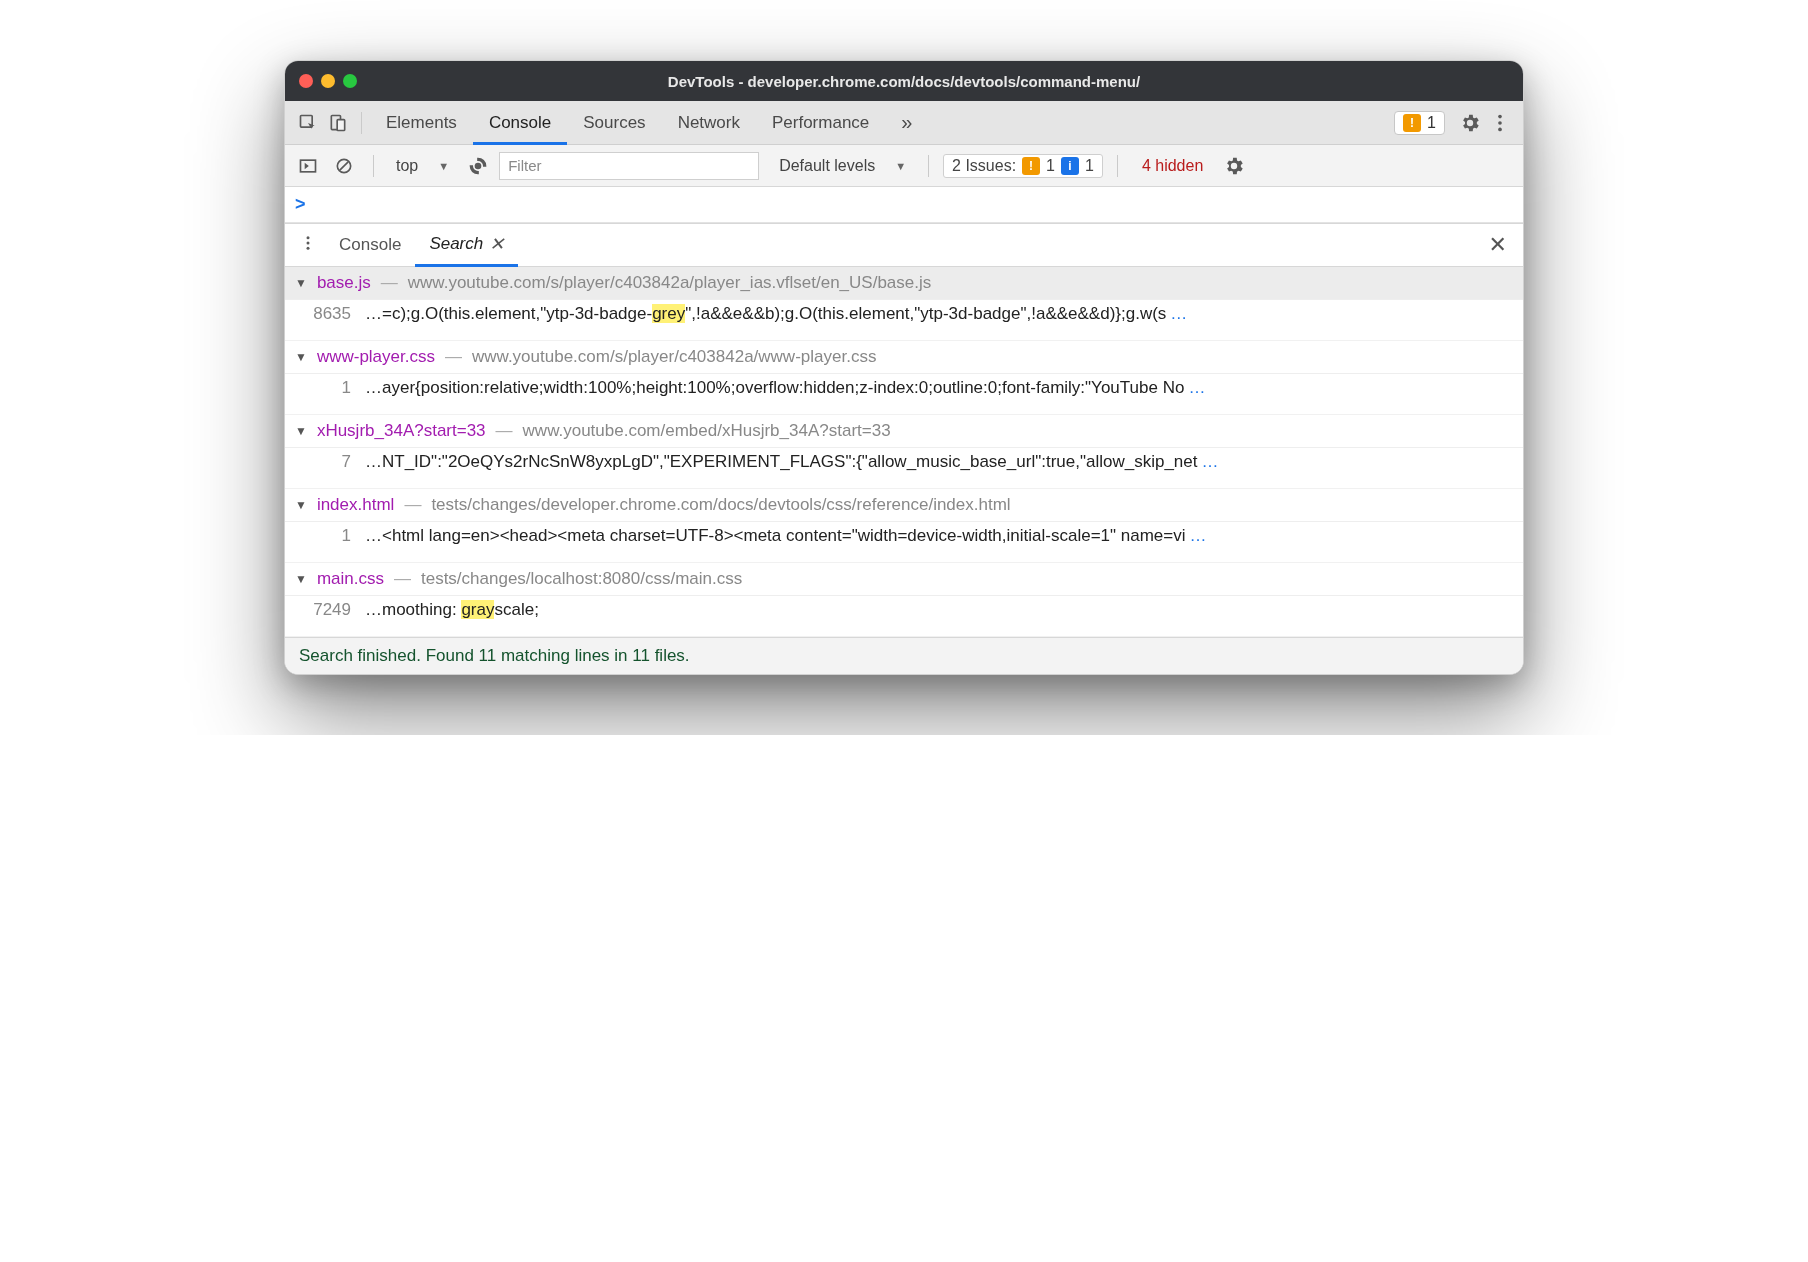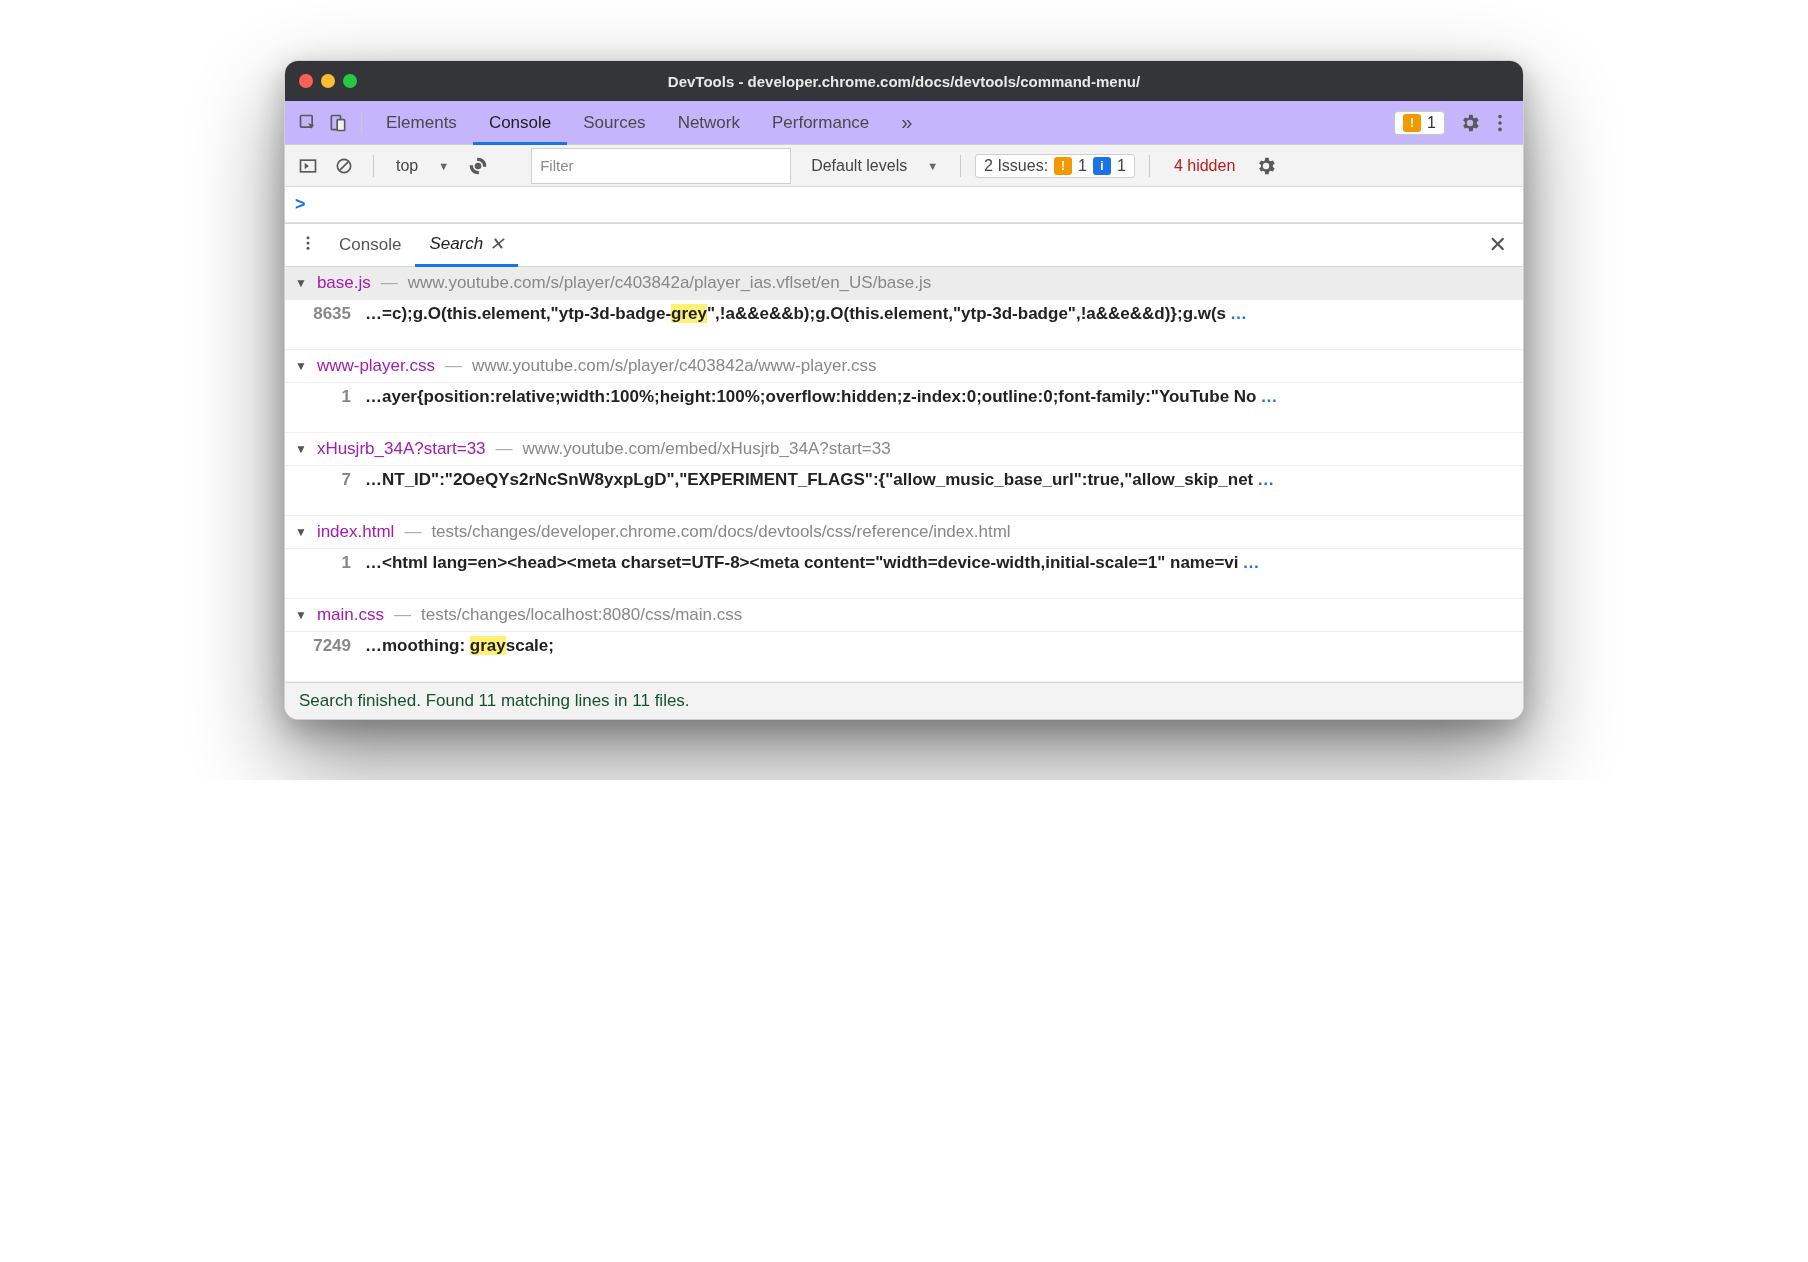--- a/index.html
+++ b/index.html
@@ -32,21 +32,21 @@
   .dot.red { background: #ff5f57; }
   .dot.yellow { background: #febc2e; }
   .dot.green { background: #28c840; }
   .title-text {
     position: absolute; left: 0; right: 0; text-align: center;
     color: #e8e8e8; font-size: 15px; font-weight: 600;
     pointer-events: none;
   }
 
   .main-toolbar {
-    background: #c4b5fd;
+    background: #e5e5e5;
     border-bottom: 1px solid #cfcfcf;
     display: flex; align-items: center;
     height: 44px; padding: 0 8px;
     color: #4a4a4a; font-size: 17px;
   }
   .iconbtn { width: 30px; height: 30px; display: flex; align-items: center; justify-content: center; color: #5a5a5a; border-radius: 4px; }
   .iconbtn svg { width: 20px; height: 20px; }
   .sep { width: 1px; height: 22px; background: #cacaca; margin: 0 8px; }
   .tabitem { padding: 0 16px; height: 44px; display: flex; align-items: center; cursor: pointer; }
   .tabitem.active { color: #222; border-bottom: 3px solid #1a73e8; font-weight: 500; padding-top: 3px; }
@@ -61,22 +61,22 @@
   .sq.blue { background: #1a73e8; }
   .gear svg, .dots svg { width: 22px; height: 22px; }
 
   .filter-bar {
     background: #f3f3f3;
     border-bottom: 1px solid #d7d7d7;
     display: flex; align-items: center; height: 42px; padding: 0 8px; gap: 6px;
     color: #444; font-size: 16px;
   }
   .filter-input {
-    border: 1px solid #cfcfcf; background: #fff; height: 36px; width: 260px;
-    padding: 0 8px; font-size: 15px; color: #333; margin-left: 32px;
+    border: 1px solid #cfcfcf; background: #fff; height: 28px; width: 260px;
+    padding: 0 8px; font-size: 15px; color: #333;
   }
   .filter-input::placeholder { color: #8a8a8a; }
   .dropdown { display: flex; align-items: center; gap: 20px; padding: 0 8px; }
   .tri { font-size: 11px; color: #666; }
   .issues-group { display: flex; align-items: center; gap: 6px; border: 1px solid #cfcfcf; border-radius: 3px; padding: 2px 8px; background: #fff; }
   .hidden-text { color: #b91c1c; margin: 16px 10px; }
 
   .prompt-row { height: 36px; display: flex; align-items: center; padding: 0 10px; color: #1a73e8; font-weight: 600; font-size: 18px; border-bottom: 1px solid #e3e3e3; }
 
   .drawer-tabs {
@@ -111,21 +111,21 @@
     display: flex; align-items: center; gap: 10px;
     padding: 6px 10px; border-bottom: 1px solid #eee;
   }
   .file-header.shaded { background: #ececec; }
   .disclose { font-size: 12px; color: #555; }
   .file-name { font-weight: 500; color: #a21caf; }
   .dash { color: #aaa; }
   .file-path { color: #888; }
   .line-row {
     display: flex; align-items: baseline; gap: 14px;
-    padding: 4px 10px 25px 18px; border-bottom: 1px solid #f1f1f1; font-weight: bold;
+    padding: 4px 10px 16px 18px; border-bottom: 1px solid #f1f1f1;
   }
   .lineno { color: #888; min-width: 48px; text-align: right; }
   .code { font-family: inherit; white-space: nowrap; overflow: hidden; text-overflow: clip; }
   .ellip-blue { color: #1a73e8; padding-left: 4px; }
   .hl { background: #fff176; }
 
   .status-bar {
     background: #f3f3f3; border-top: 1px solid #d7d7d7;
     padding: 8px 14px; font-size: 17px; color: #14532d;
   }

